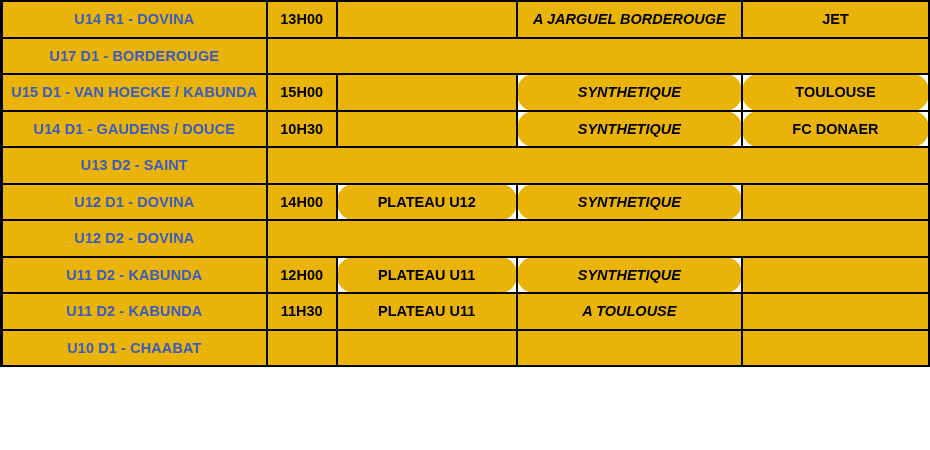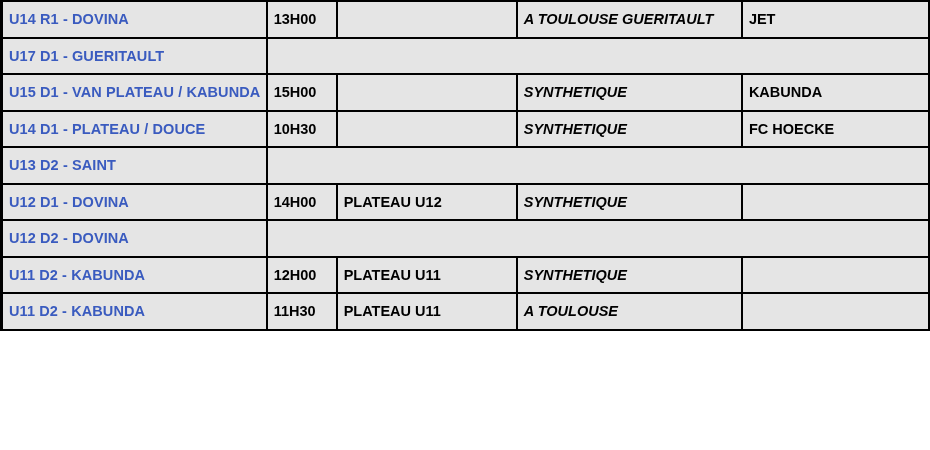--- a/index.html
+++ b/index.html
@@ -26,25 +26,25 @@
   table.schedule col.c-club   { width: 187px; }
 
   table.schedule tr {
     height: 36.5px;
   }
   table.schedule td {
     border: 2px solid #000;
     padding: 0 6px;
     font-size: 14.5px;
     font-weight: bold;
-    text-align: left;
+    text-align: center;
     vertical-align: middle;
     white-space: nowrap;
     overflow: hidden;
-    background: #e5e5e5;
+    background: #eab308;
   }
   td.team {
     text-align: left;
     color: #3a5bbf;
     font-size: 13.5px;
     letter-spacing: 0.1px;
     padding-left: 8px;
   }
   td.time {
     font-size: 14.5px;
@@ -55,20 +55,21 @@
   }
   td.place {
     font-style: italic;
     font-size: 14px;
   }
   td.club {
     font-size: 14.5px;
   }
   td.shaded {
     background: #c9c9c9;
+    border-radius: 17px;
   }
   td.empty {
     background: #ffffff;
   }
 </style>
 </head>
 <body>
 
 <table class="schedule">
   <colgroup>
@@ -76,40 +77,40 @@
     <col class="c-time">
     <col class="c-event">
     <col class="c-place">
     <col class="c-club">
   </colgroup>
   <tbody>
       <tr>
         <td class="team">U14 R1 - DOVINA</td>
         <td class="time">13H00</td>
         <td class="event"></td>
-        <td class="place">A TOULOUSE GUERITAULT</td>
+        <td class="place">A JARGUEL BORDEROUGE</td>
         <td class="club">JET</td>
       </tr>
       <tr>
-        <td class="team">U17 D1 - GUERITAULT</td>
+        <td class="team">U17 D1 - BORDEROUGE</td>
         <td class="empty" colspan="4"></td>
       </tr>
       <tr>
-        <td class="team">U15 D1 - VAN PLATEAU / KABUNDA</td>
+        <td class="team">U15 D1 - VAN HOECKE / KABUNDA</td>
         <td class="time">15H00</td>
         <td class="event"></td>
         <td class="place shaded">SYNTHETIQUE</td>
-        <td class="club shaded">KABUNDA</td>
+        <td class="club shaded">TOULOUSE</td>
       </tr>
       <tr>
-        <td class="team">U14 D1 - PLATEAU / DOUCE</td>
+        <td class="team">U14 D1 - GAUDENS / DOUCE</td>
         <td class="time">10H30</td>
         <td class="event"></td>
         <td class="place shaded">SYNTHETIQUE</td>
-        <td class="club shaded">FC HOECKE</td>
+        <td class="club shaded">FC DONAER</td>
       </tr>
       <tr>
         <td class="team">U13 D2 - SAINT</td>
         <td class="empty" colspan="4"></td>
       </tr>
       <tr>
         <td class="team">U12 D1 - DOVINA</td>
         <td class="time">14H00</td>
         <td class="event shaded">PLATEAU U12</td>
         <td class="place shaded">SYNTHETIQUE</td>
@@ -126,14 +127,21 @@
         <td class="place shaded">SYNTHETIQUE</td>
         <td class="club"></td>
       </tr>
       <tr>
         <td class="team">U11 D2 - KABUNDA</td>
         <td class="time">11H30</td>
         <td class="event">PLATEAU U11</td>
         <td class="place">A TOULOUSE</td>
         <td class="club"></td>
       </tr>
+      <tr>
+        <td class="team">U10 D1 - CHAABAT</td>
+        <td class="time"></td>
+        <td class="event"></td>
+        <td class="place"></td>
+        <td class="club"></td>
+      </tr>
     </tbody>
 </table>
 
 </body></html>

